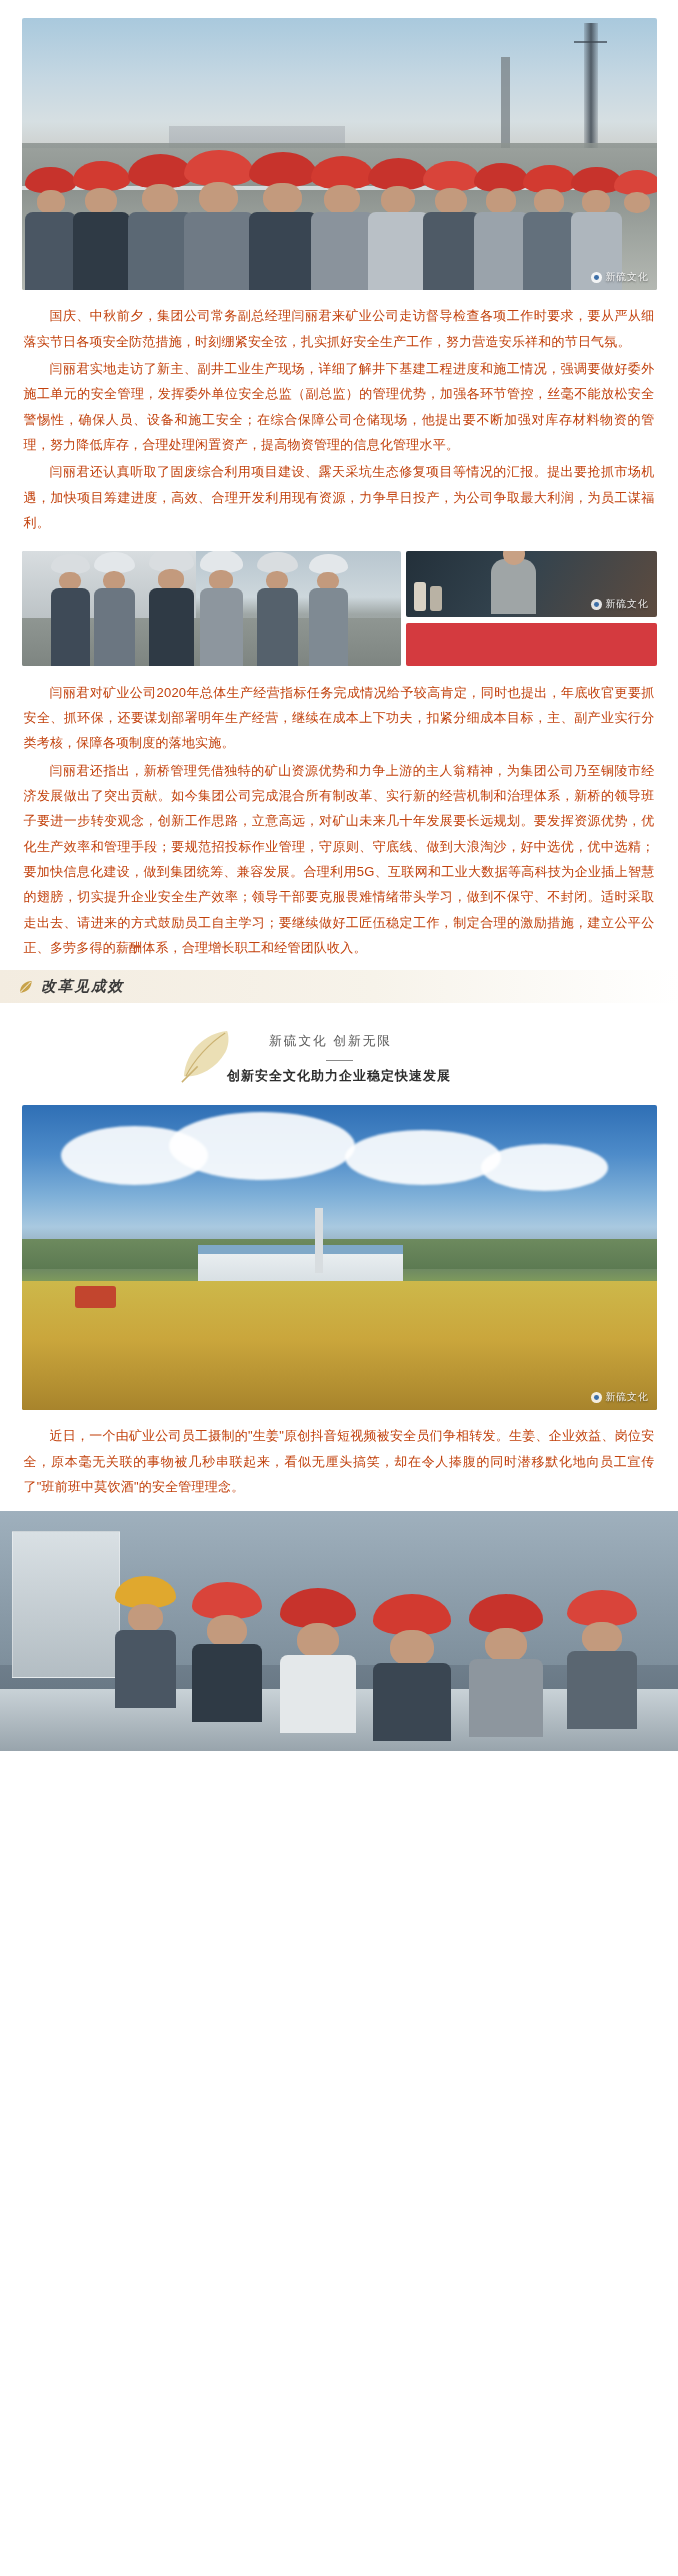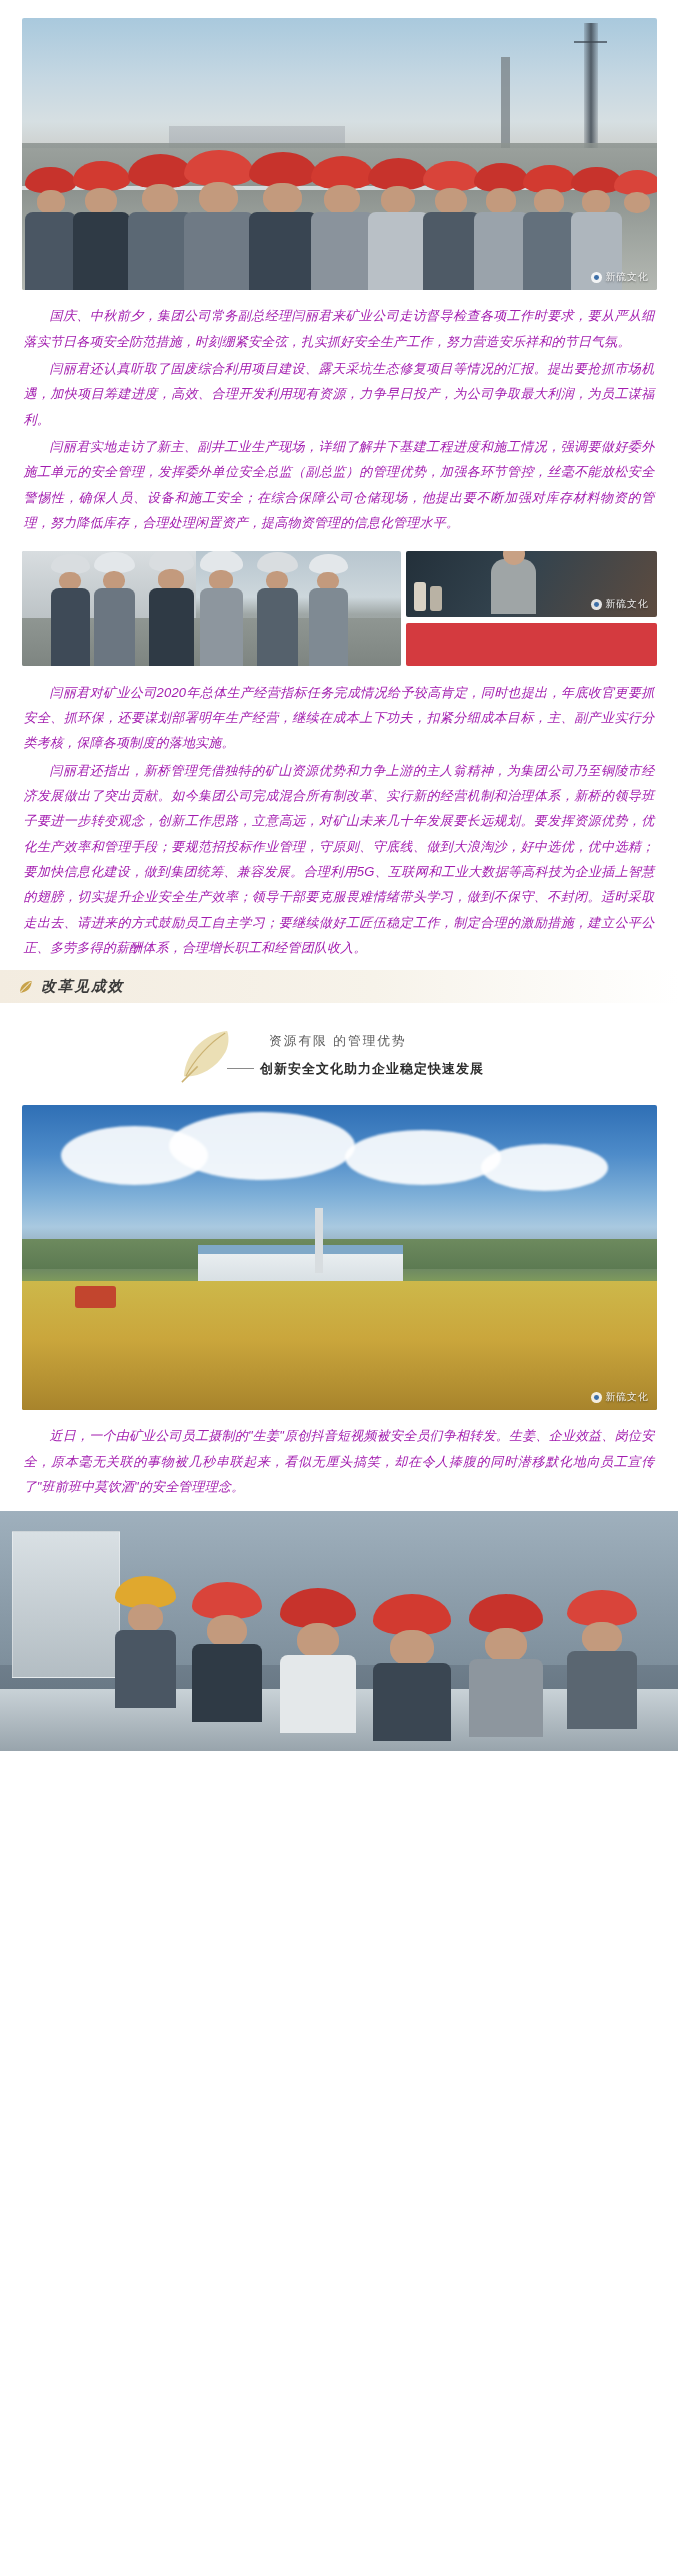--- a/index.html
+++ b/index.html
@@ -156,24 +156,23 @@
     width: 100%;
     height: 78px;
     border-radius: 7.8px 7.8px 0 0;
   }
 
   
   .body-text {
     margin: 13.7px 23.5px 0 23.5px;
     font-size: 13px;
     line-height: 1.95;
-    color: #a21caf;
+    color: #c2410c;
     text-align: justify;
     letter-spacing: 0.2px;
-    font-style: italic;
   }
   .body-text p {
     margin: 0 0 2px 0;
     text-indent: 2em;
   }
 
   
   .strip {
     margin: 15.6px 21.5px 0 21.5px;
     display: flex;
@@ -297,20 +296,21 @@
     position: absolute;
     left: 227px;
     top: 39px;
     font-size: 13px;
     color: #2d2d2d;
     letter-spacing: 1px;
     font-weight: bold;
     display: flex;
     align-items: center;
     gap: 5.9px;
+    flex-direction: column;
   }
   .banner .line2 .dash {
     display: inline-block;
     width: 27px;
     height: 1px;
     background: #8a8a8a;
   }
 
   
   .landscape {
@@ -478,22 +478,22 @@
     </div>
 
     <div class="wm">
       <span class="wm-dot"></span>
       <span>新硫文化</span>
     </div>
   </div>
 
   <div class="body-text">
     <p>国庆、中秋前夕，集团公司常务副总经理闫丽君来矿业公司走访督导检查各项工作时要求，要从严从细落实节日各项安全防范措施，时刻绷紧安全弦，扎实抓好安全生产工作，努力营造安乐祥和的节日气氛。</p>
+    <p>闫丽君实地走访了新主、副井工业生产现场，详细了解井下基建工程进度和施工情况，强调要做好委外施工单元的安全管理，发挥委外单位安全总监（副总监）的管理优势，加强各环节管控，丝毫不能放松安全警惕性，确保人员、设备和施工安全；在综合保障公司仓储现场，他提出要不断加强对库存材料物资的管理，努力降低库存，合理处理闲置资产，提高物资管理的信息化管理水平。</p>
     <p>闫丽君还认真听取了固废综合利用项目建设、露天采坑生态修复项目等情况的汇报。提出要抢抓市场机遇，加快项目筹建进度，高效、合理开发利用现有资源，力争早日投产，为公司争取最大利润，为员工谋福利。</p>
-    <p>闫丽君实地走访了新主、副井工业生产现场，详细了解井下基建工程进度和施工情况，强调要做好委外施工单元的安全管理，发挥委外单位安全总监（副总监）的管理优势，加强各环节管控，丝毫不能放松安全警惕性，确保人员、设备和施工安全；在综合保障公司仓储现场，他提出要不断加强对库存材料物资的管理，努力降低库存，合理处理闲置资产，提高物资管理的信息化管理水平。</p>
   </div>
 
   <div class="strip">
     <div class="photo left">
       <div class="wall"></div>
       <div class="ground2"></div>
       <div class="crowd">
         <div class="worker" style="left:29px;width:39px;">
           <div class="helmet" style="background:#d9dde0"></div>
             <div class="head"></div>
@@ -557,21 +557,21 @@
   </div>
 
   <div class="banner">
     <span class="feather">
       <svg viewBox="0 0 64 62" width="63" height="61">
         <path d="M52 4 C30 6 10 24 8 50 C20 52 40 44 50 26 C54 18 54 10 52 4 Z" fill="#e8d9a8" opacity="0.85"></path>
         <path d="M50 6 C34 16 18 34 10 50" stroke="#cbb272" stroke-width="1.2" fill="none"></path>
         <path d="M6 56 L22 40" stroke="#cbb272" stroke-width="1.6" fill="none"></path>
       </svg>
     </span>
-    <div class="line1">资源有限  的管理优势</div>
+    <div class="line1">新硫文化  创新无限</div>
     <div class="line2">
       <span class="dash"></span>
       <span>创新安全文化助力企业稳定快速发展</span>
     </div>
   </div>
 
   <div class="photo landscape">
     <div class="cloud" style="left:39px;top:21.5px;width:147px;height:59px;"></div>
     <div class="cloud" style="left:147px;top:7.8px;width:186px;height:68px;"></div>
     <div class="cloud" style="left:323px;top:25.4px;width:156px;height:55px;"></div>

